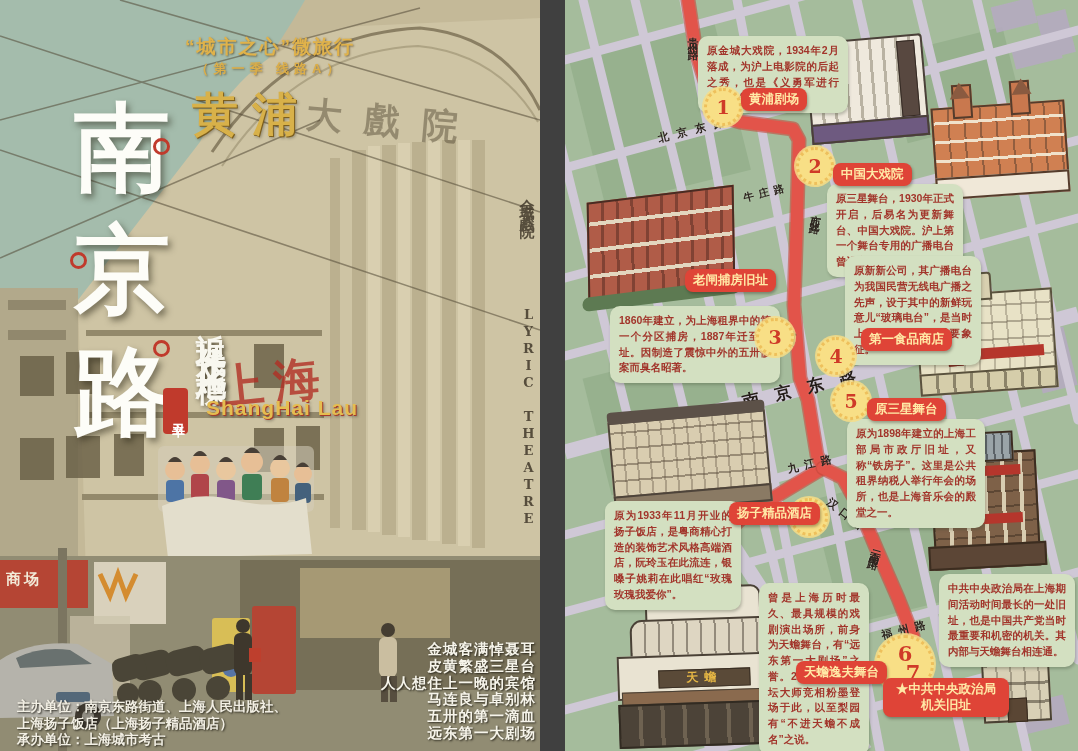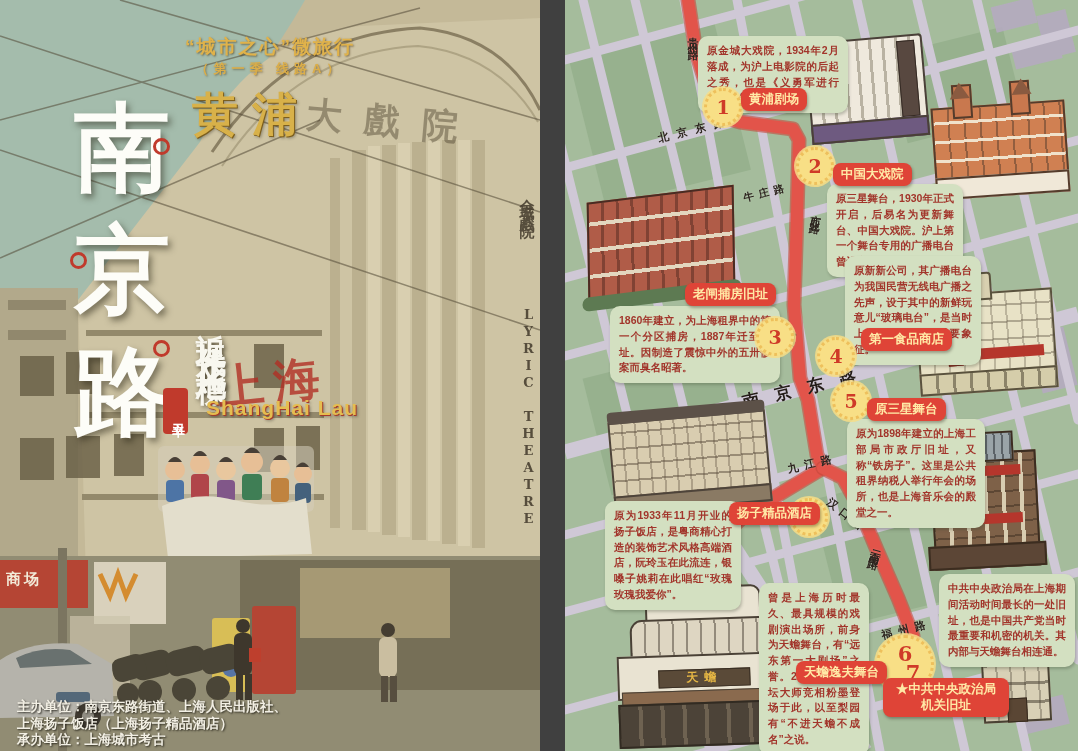--- a/index.html
+++ b/index.html
@@ -211,20 +211,28 @@
     <div class="abs marquee-faded">大戲院</div>
 
     <div class="abs logo-cn">上海</div>
     <div class="abs logo-en">ShangHai Lau</div>
 
     <div class="abs vsign vsign-cn" style="height:160px">金城大戲院</div>
     <div class="abs vsign vsign-en" style="height:270px">LYRIC THEATRE</div>
 
     <div class="abs" style="left:6px;top:570px;width:80px;color:#f2ead8;font-weight:bold;font-size:15px;letter-spacing:3px;">商场</div>
 
+    <div class="abs poem">
+      <div>金城客满悼聂耳</div>
+      <div>皮黄繁盛三星台</div>
+      <div>人人想住上一晚的宾馆</div>
+      <div>马连良与卓别林</div>
+      <div>五卅的第一滴血</div>
+      <div>远东第一大剧场</div>
+    </div>
 
     <div class="abs credits">
       <div>主办单位：南京东路街道、上海人民出版社、</div>
       <div>上海扬子饭店（上海扬子精品酒店）</div>
       <div>承办单位：上海城市考古</div>
     </div>
   </div>
 
   <div class="map">
     <svg width="513" height="751" viewBox="0 0 513 751">
@@ -367,20 +375,20 @@
     <div class="abs stop" style="left:252px;top:337px">4</div>
     <div class="abs stop" style="left:267px;top:382px">5</div>
     <div class="abs stop" style="left:225px;top:498px">8</div>
     <div class="abs stop big" style="left:311px;top:635px">
       <span>6</span>
       <span class="n7">7</span>
     </div>
 
     <div class="abs namelabel" style="left:176px;top:88px">黄浦剧场</div>
     <div class="abs namelabel" style="left:268px;top:163px">中国大戏院</div>
-    <div class="abs namelabel" style="left:120px;top:283px">老闸捕房旧址</div>
+    <div class="abs namelabel" style="left:120px;top:269px">老闸捕房旧址</div>
     <div class="abs namelabel" style="left:296px;top:328px">第一食品商店</div>
     <div class="abs namelabel" style="left:302px;top:398px">原三星舞台</div>
     <div class="abs namelabel" style="left:164px;top:502px">扬子精品酒店</div>
     <div class="abs namelabel" style="left:231px;top:661px">天蟾逸夫舞台</div>
     <div class="abs namelabel two" style="left:318px;top:678px">★中共中央政治局 机关旧址</div>
   </div>
 </div>
 
 </body></html>

